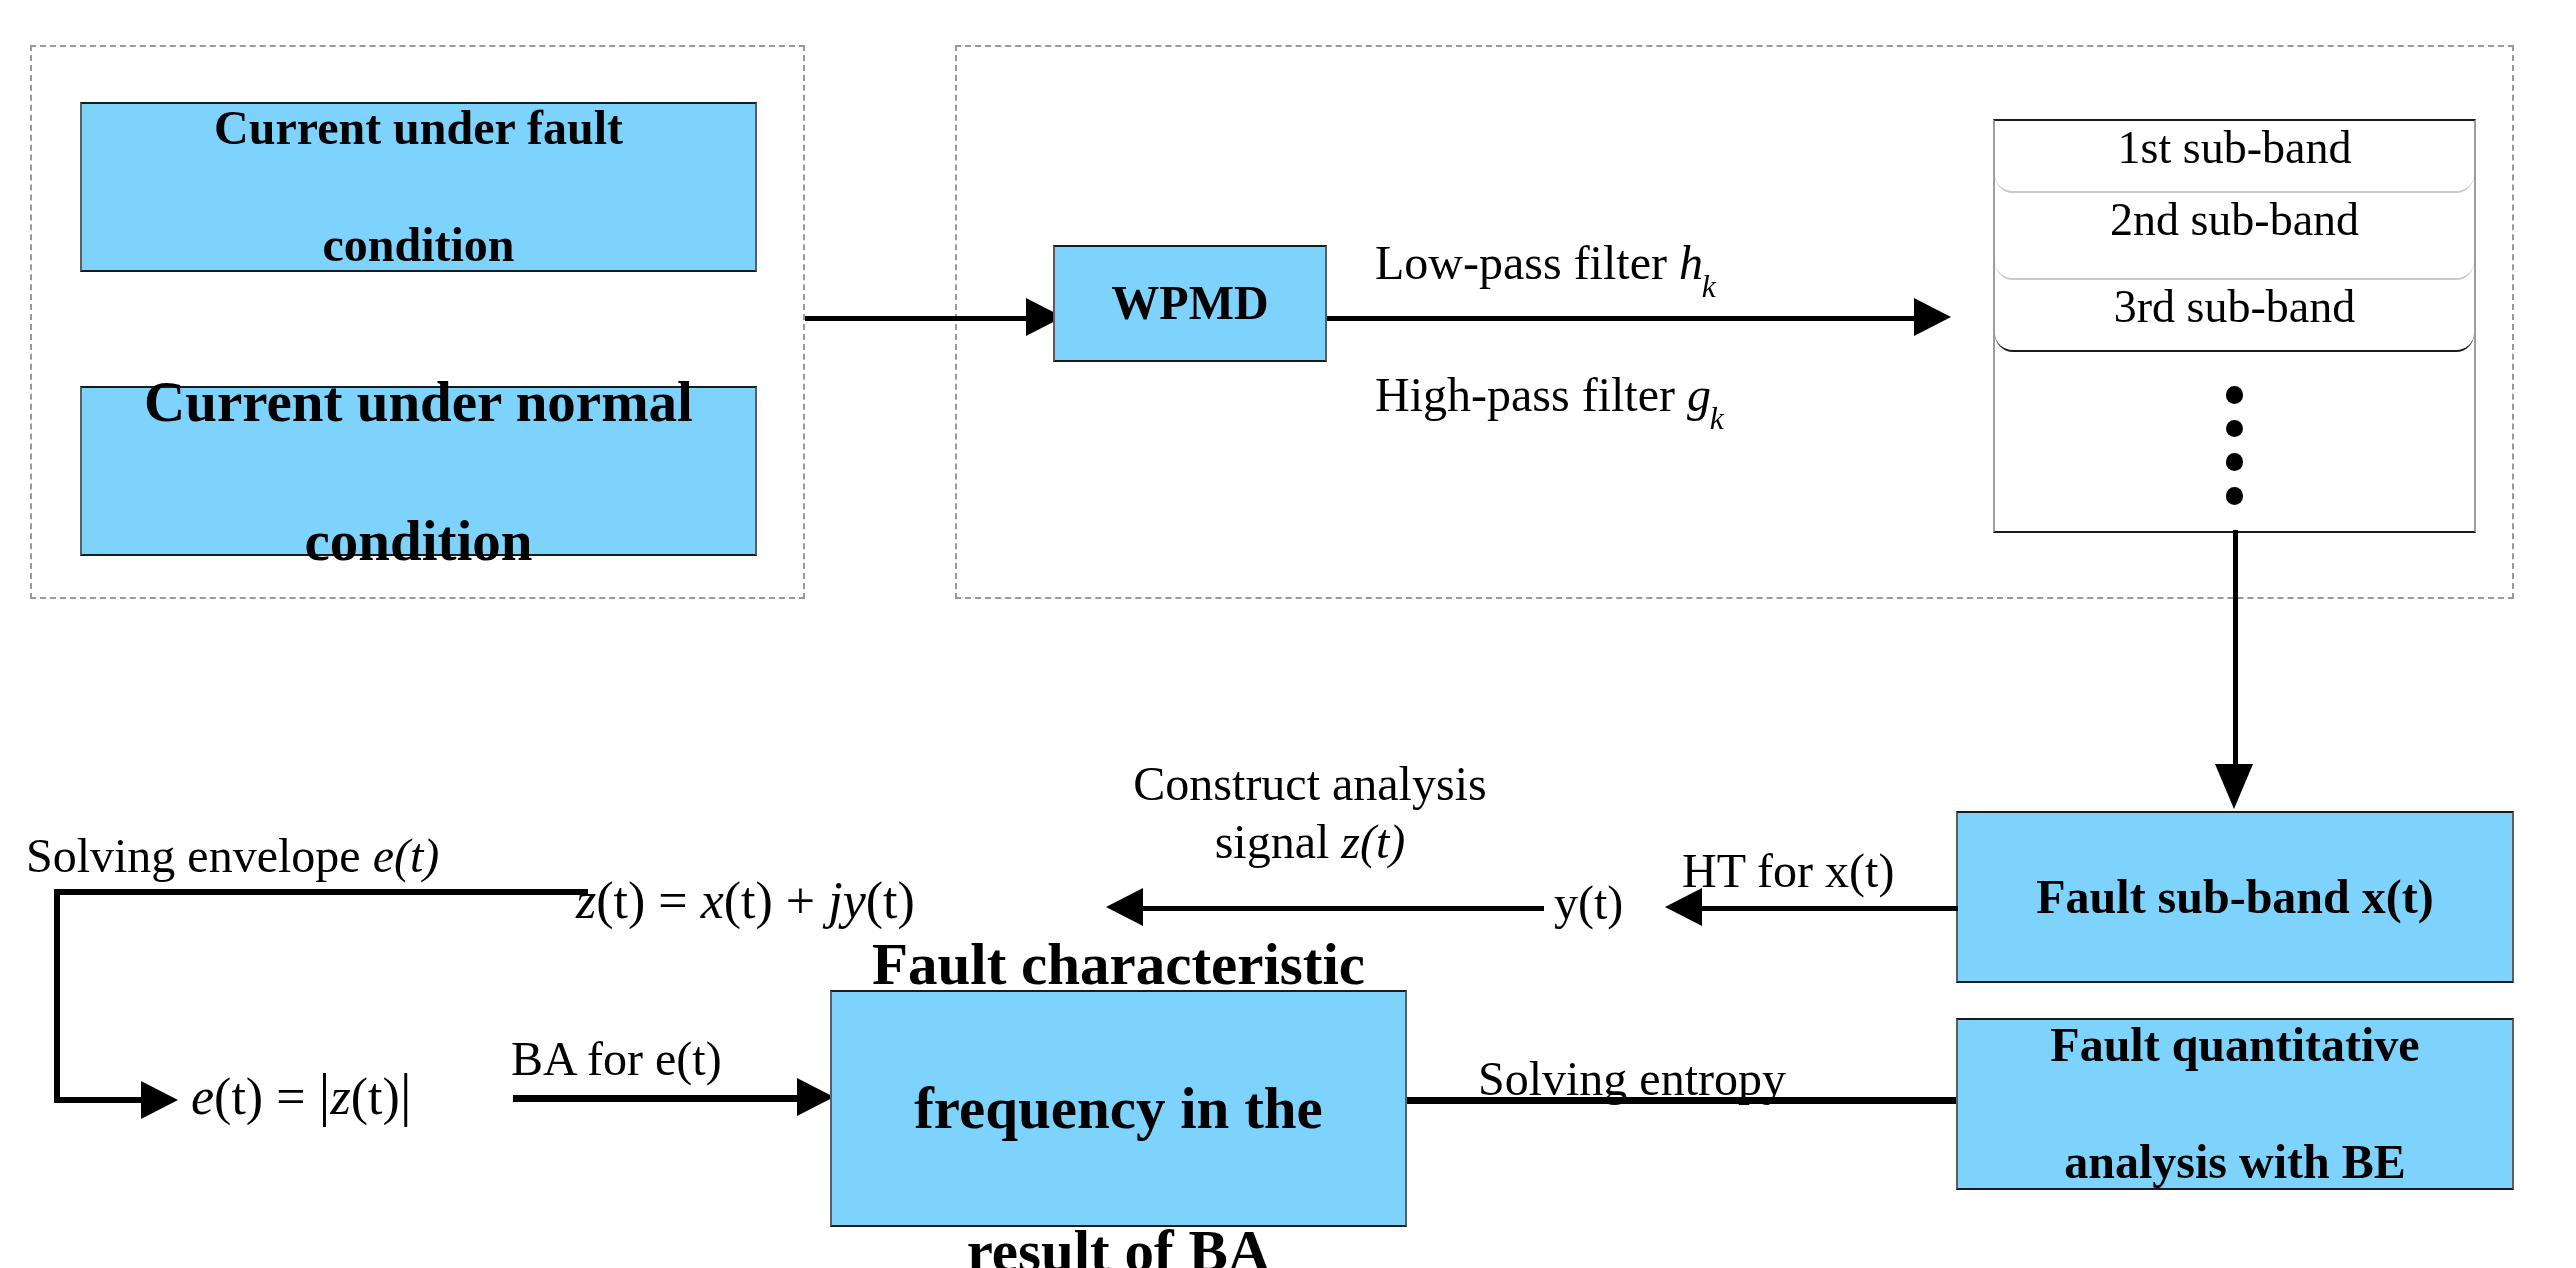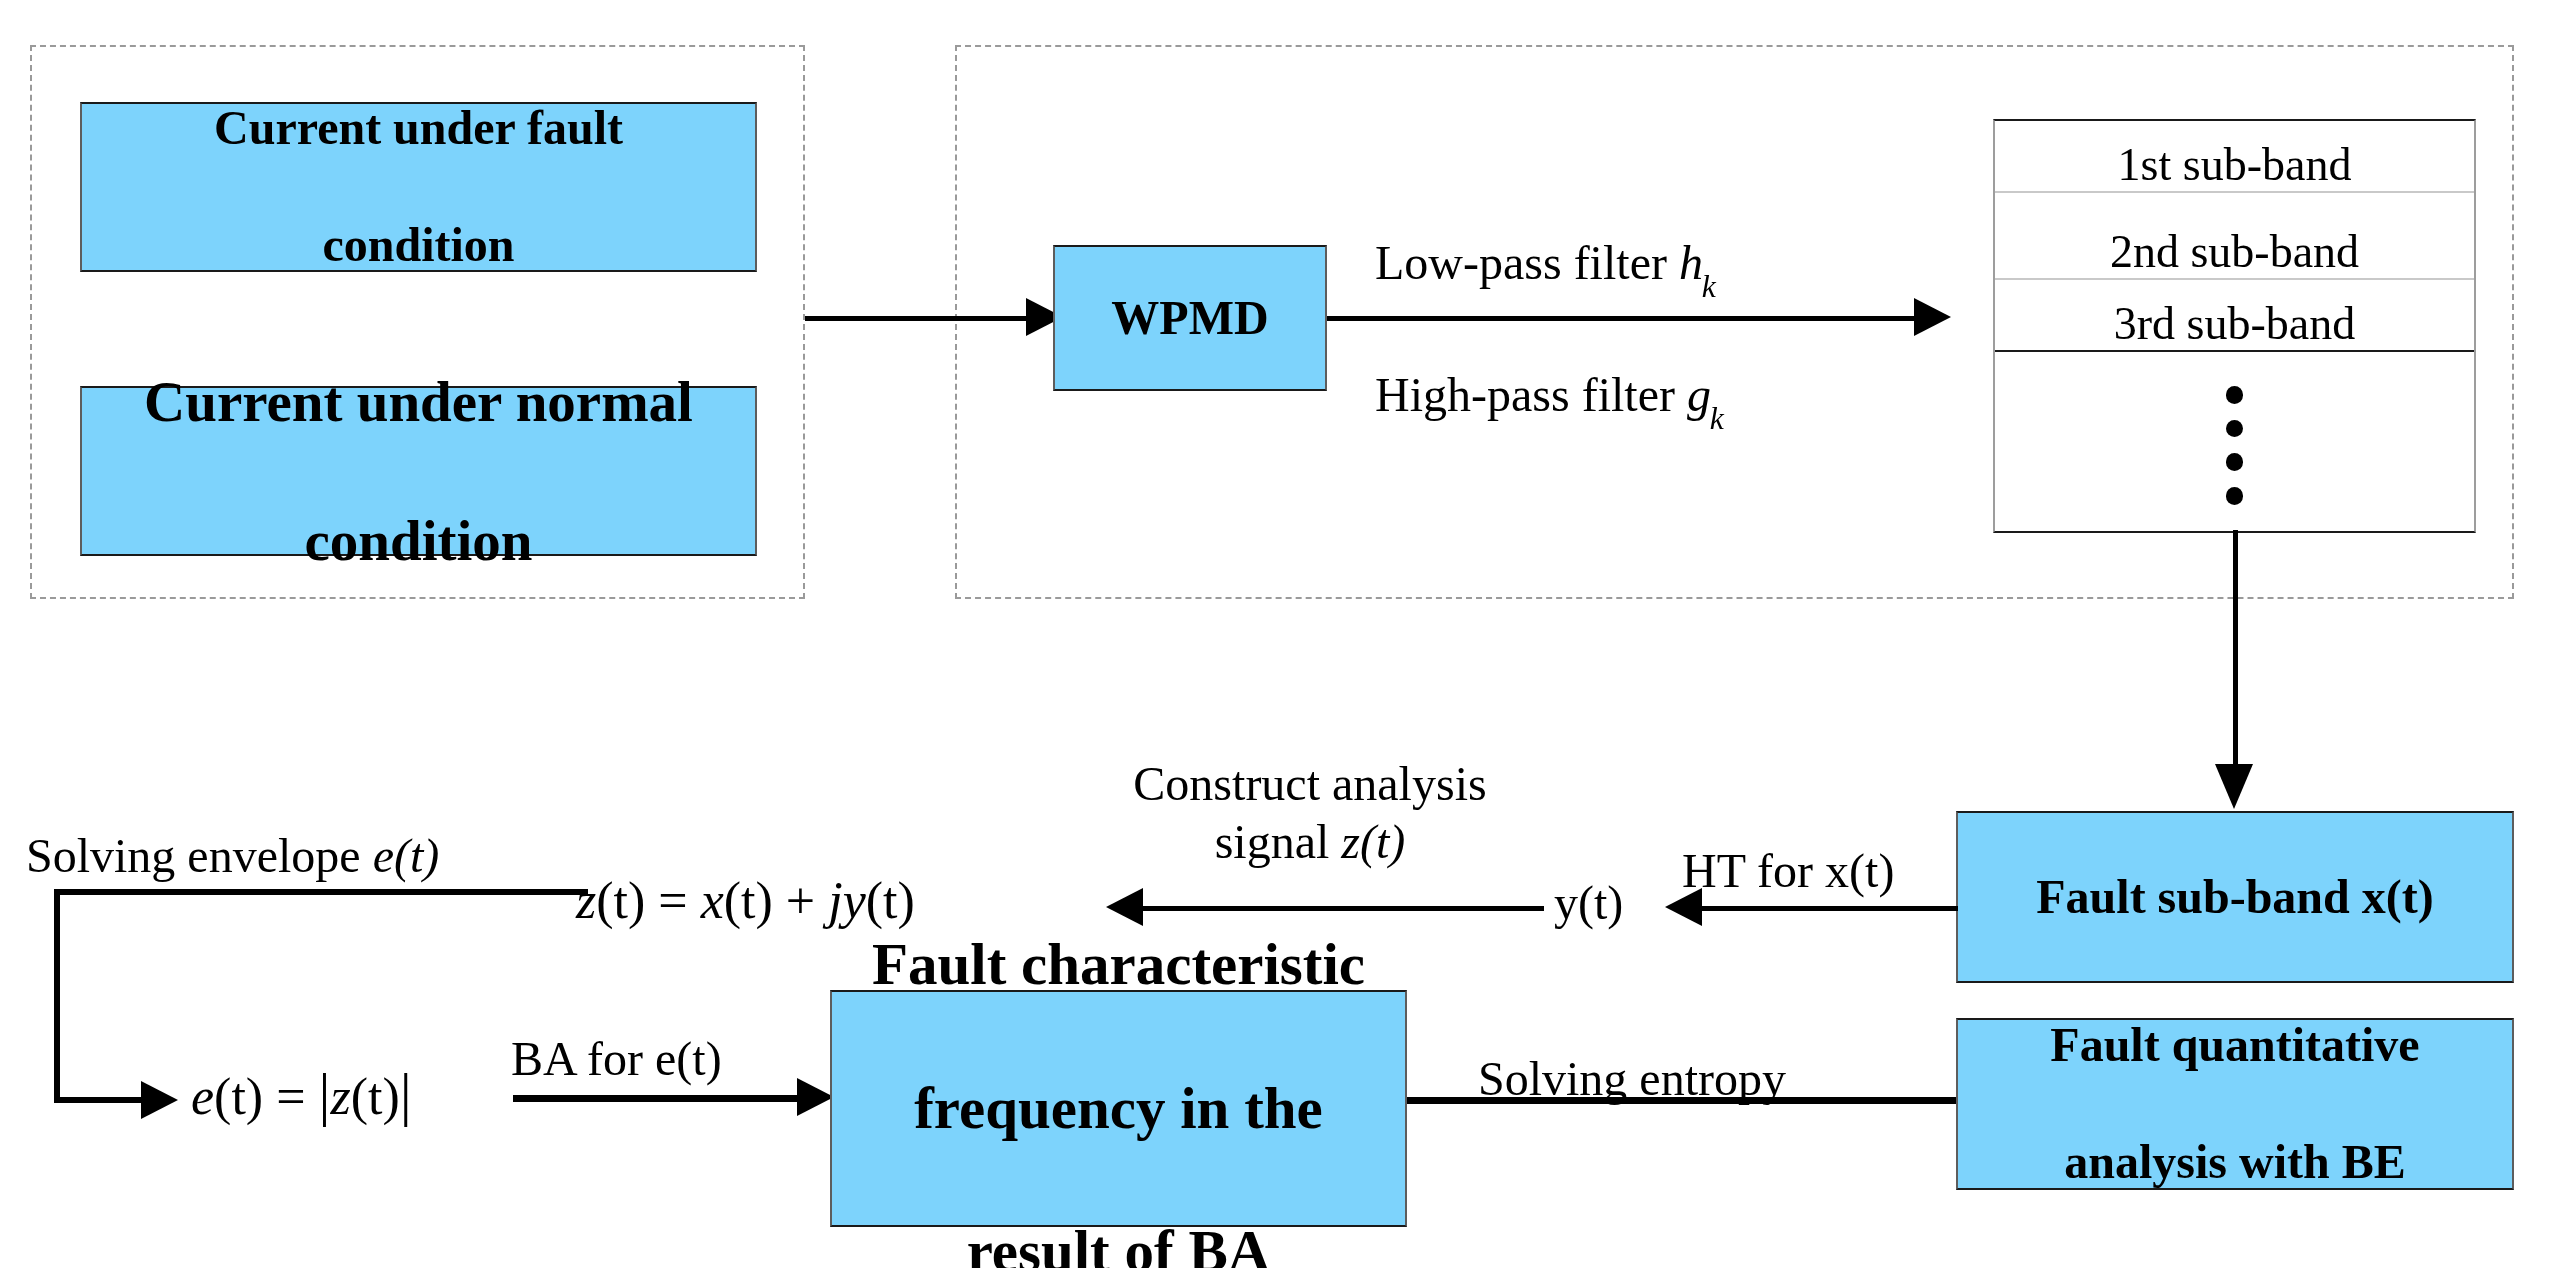--- a/index.html
+++ b/index.html
@@ -47,24 +47,25 @@
     border-top-color:#1a1a1a;
     border-bottom-color:#1a1a1a;
     background:#fff;
     display:flex;
     flex-direction:column;
   }
   .subband-row{
     box-sizing:border-box;
     border-bottom:2.8px solid #c9c9c9;
     display:flex;
-    align-items:flex-end;
+    align-items:flex-start;
     justify-content:center;
     text-align:center;
     flex:0 0 auto;
+    border-radius:18px;
   }
   .subband-row.last-labeled{border-bottom:2.8px solid #1a1a1a;}
   .subband-dots{
     flex:1 1 auto;
     display:flex;
     flex-direction:column;
     align-items:center;
     justify-content:center;
     gap:16px;
     padding:13px 0 5.6px 0;
@@ -132,21 +133,21 @@
       <span>condition</span>
     </span>
   </div>
 
   <div class="abs dashed-group" style="left:955px; top:45px; width:1559px; height:554px;"></div>
 
   <div class="abs hline" style="left:288px; top:318px; width:0px; height:0px;"></div>
   <div class="abs hline" style="left:805px; top:316px; width:221px; height:4.6px;"></div>
   <div class="abs arrow-r" style="left:1026px; top:298px;"></div>
 
-  <div class="abs node" style="left:1053px; top:245px; width:274px; height:146px; font-size:48px;align-items:center;">
+  <div class="abs node" style="left:1053px; top:245px; width:274px; height:117px; font-size:48px;align-items:center;">
     <span>WPMD</span>
   </div>
 
   <div class="abs label" style="left:1375px; top:234px; font-size:48px;">
     <span>Low-pass filter</span>&nbsp;<i class="m">h</i><span class="sub">k</span>
   </div>
 
   <div class="abs label" style="left:1375px; top:366px; font-size:48px;">
     <span>High-pass filter</span>&nbsp;<i class="m">g</i><span class="sub">k</span>
   </div>

